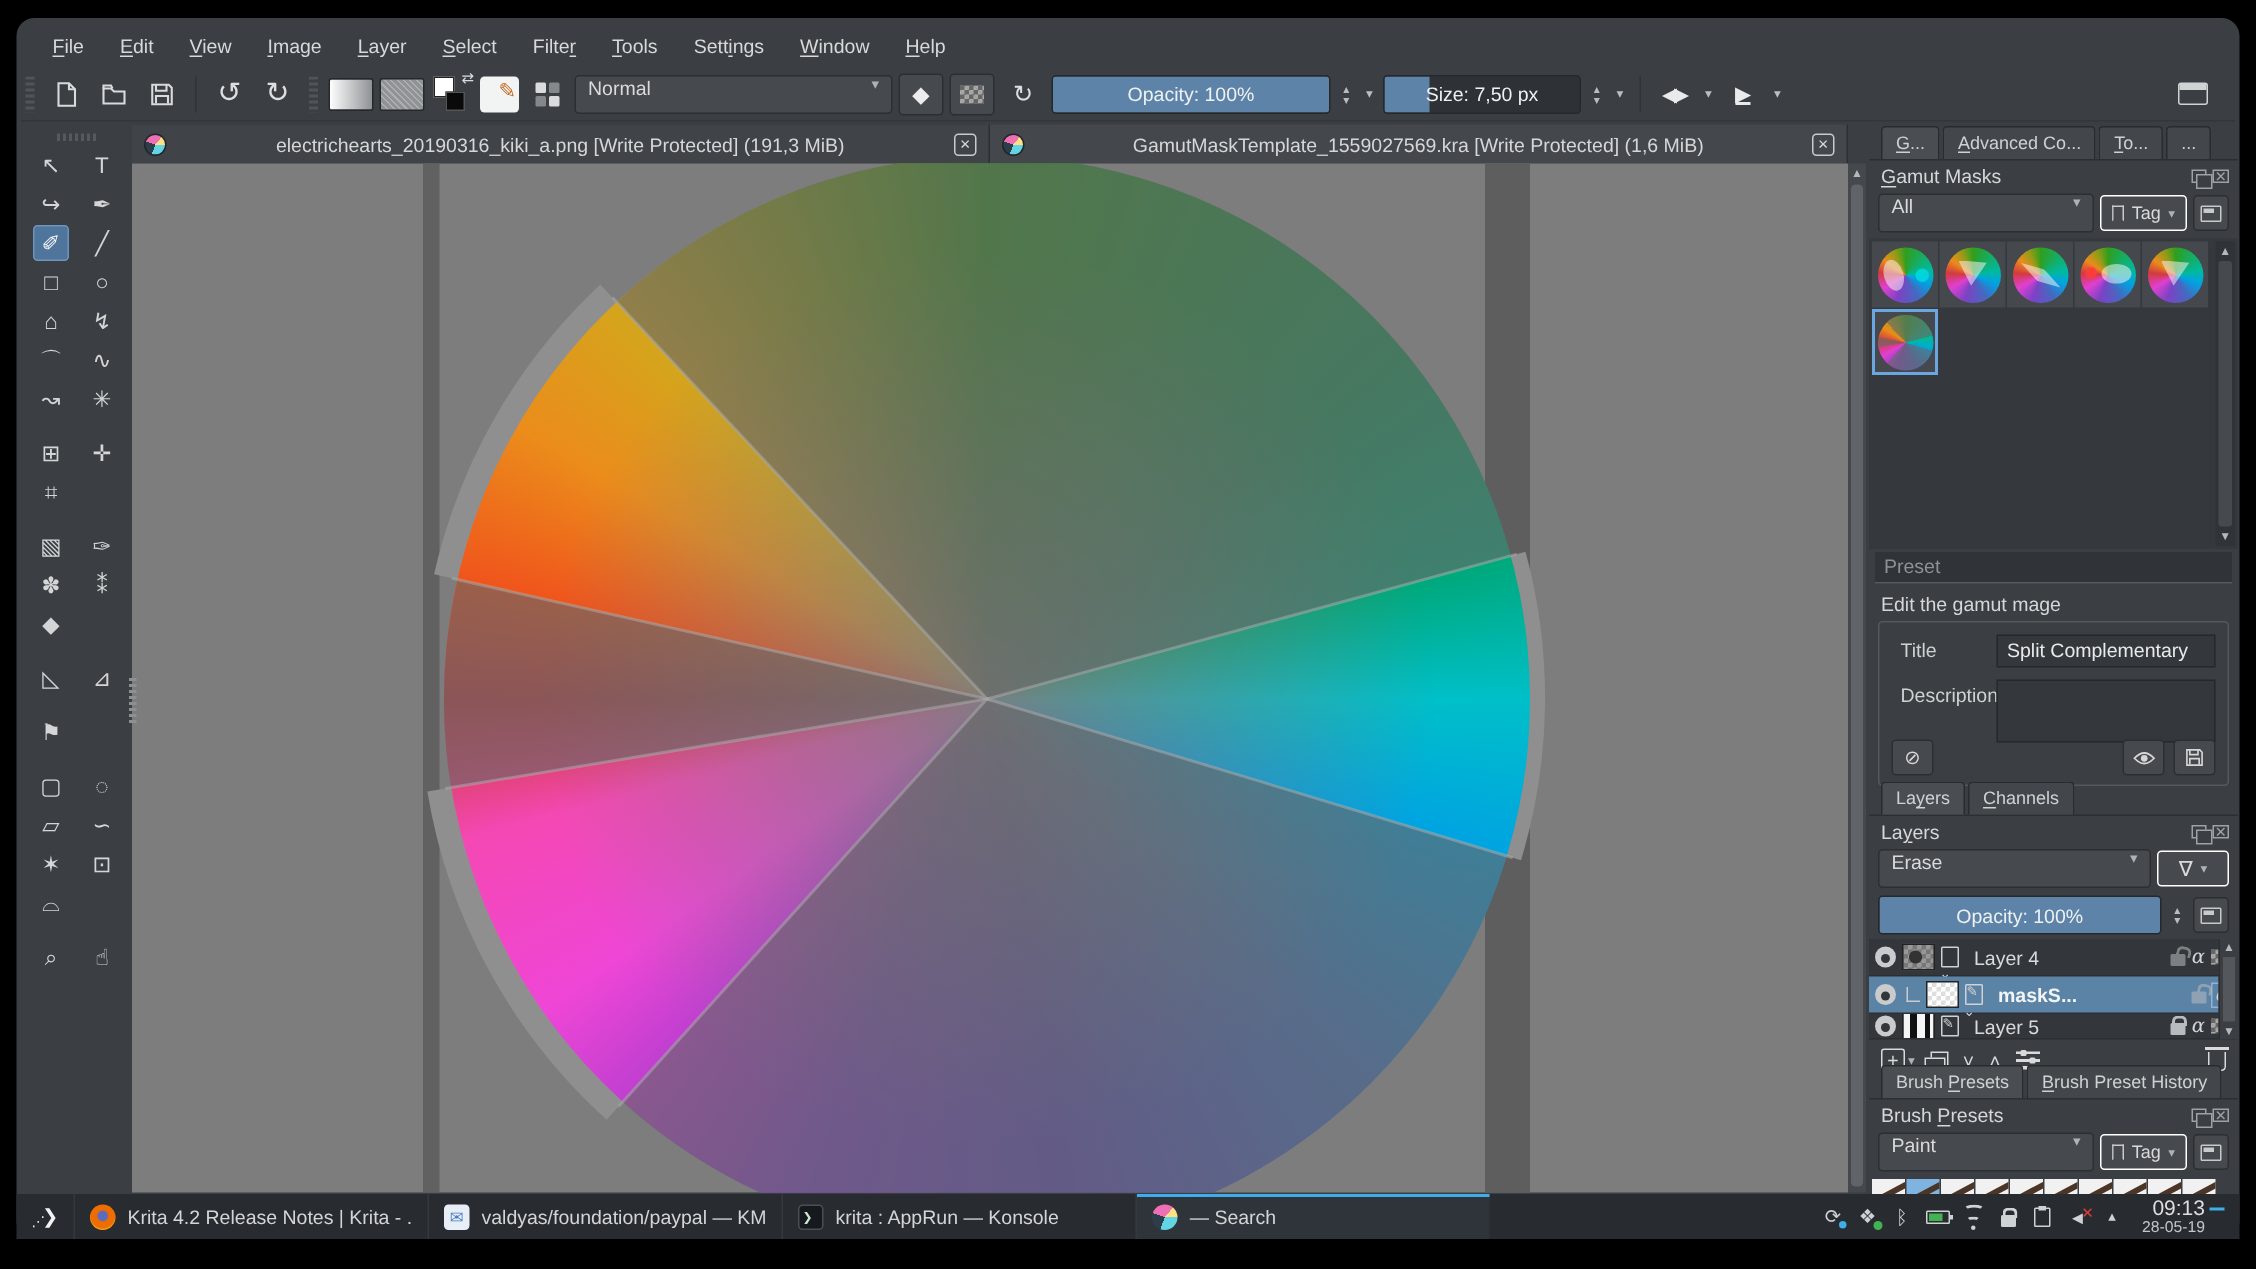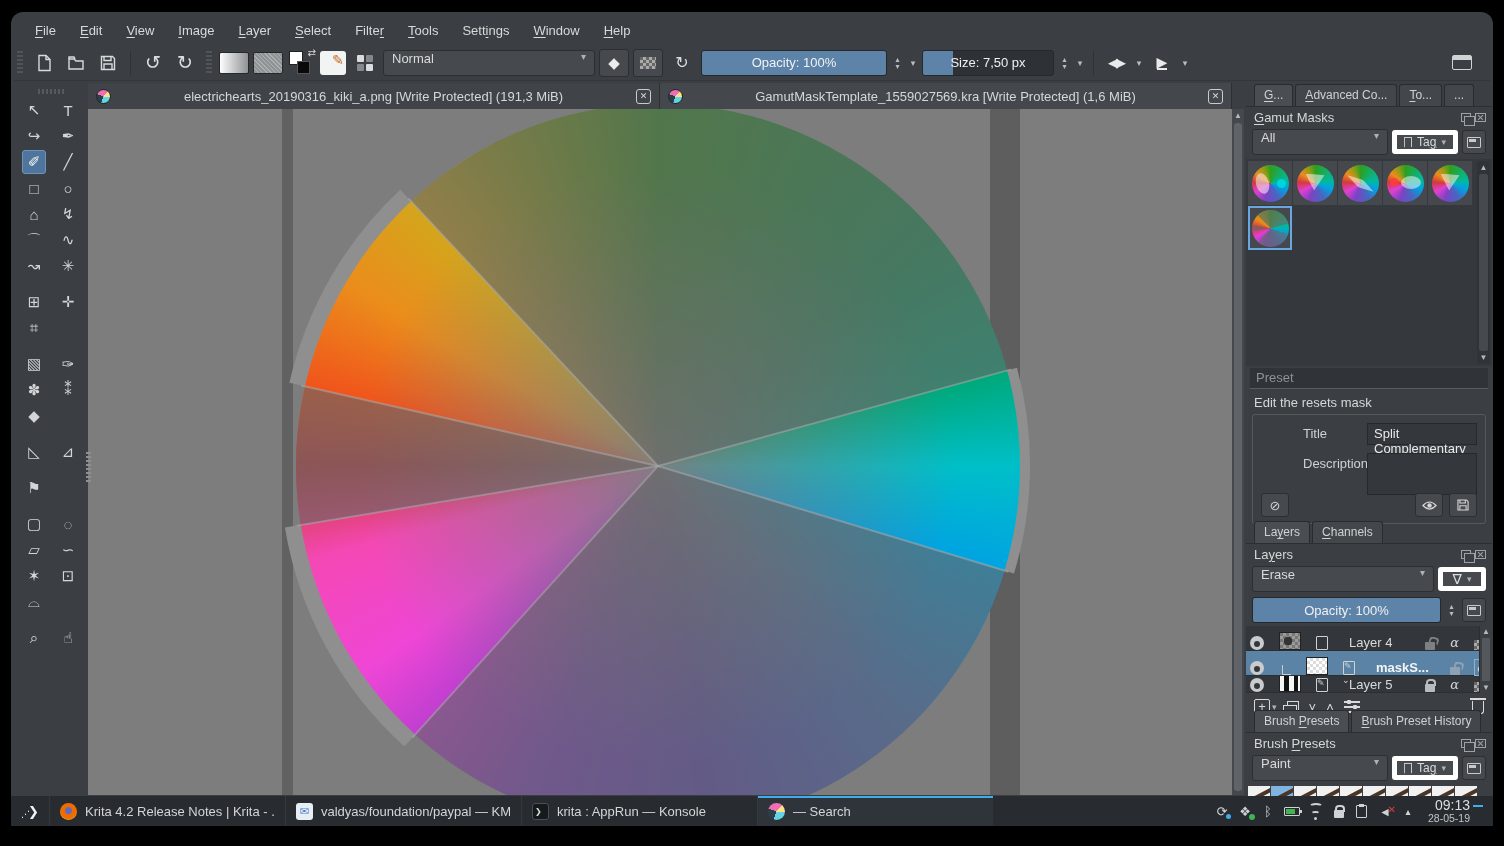--- a/index.html
+++ b/index.html
@@ -107,21 +107,21 @@
   .dt-icons { margin-left:auto; display:flex; gap:4px; }
   .ic-float { width:10px; height:9px; border:1px solid #9ea2a5; position:relative; }
   .ic-float::after { content:""; position:absolute; left:2px; top:2px; width:9px; height:8px;
     border:1px solid #9ea2a5; background:#3b3f43; }
   .ic-closebox { width:11px; height:9px; border:1px solid #9ea2a5; position:relative; }
   .ic-closebox::before, .ic-closebox::after { content:""; position:absolute; left:1px; right:1px; top:3px;
     height:1px; background:#9ea2a5; }
   .ic-closebox::before { transform:rotate(45deg); }
   .ic-closebox::after { transform:rotate(-45deg); }
   .filter-row { display:flex; align-items:center; gap:4px; padding:2px 6px 3px 6px; }
-  .tag-btn { height:24px; background:#46494d; border:5px solid #ffffff; border-radius:3px;
+  .tag-btn { height:24px; background:#46494d; border:1px solid #ffffff; border-radius:3px;
     display:flex; align-items:center; gap:5px; padding:0 7px; color:#d8dadb; font-size:12px; }
   .tag-btn u { text-decoration:underline; }
   .bm-icon { width:8px; height:11px; border:1px solid #c7cacb; border-bottom:none;
     clip-path:polygon(0 0,100% 0,100% 100%,50% 75%,0 100%); background:transparent; }
   .disp-btn { width:24px; height:24px; background:#46494d; border:1px solid #2c2f32; border-radius:3px;
     display:flex; align-items:center; justify-content:center; }
   .disp-ic { width:14px; height:11px; border:1px solid #c7cacb; border-radius:1px; position:relative; }
   .disp-ic::after { content:""; position:absolute; left:1px; top:1px; width:7px; height:3px; background:#c7cacb; }
 
   #resource-area { position:relative; margin-top:1px; height:207px; background:#35393d; }
@@ -138,32 +138,32 @@
       rgba(105,105,105,.62) 317deg 360deg); }
   .res-scroll { position:absolute; right:2px; top:2px; bottom:2px; width:13px; background:#303438; }
   .res-scroll .a { position:absolute; left:0; right:0; text-align:center; color:#b5b9bc; font-size:8px; }
   .res-scroll .thumb { position:absolute; left:2px; right:2px; top:13px; bottom:13px; background:#46494d; border-radius:2px; }
 
   #search-box { margin:2px 4px 0 4px; height:21px; background:#303337; border-bottom:1px solid #585c60;
     color:#8d9296; font-size:13px; padding:2px 6px; }
   #edit-label { padding:6px 8px 2px 8px; color:#d5d7d8; font-size:13px; }
   #edit-box { margin:2px 6px; border:1px solid #55595c; border-radius:3px; padding:8px 8px 8px 14px; position:relative; height:110px; }
   .field-row { display:flex; margin-bottom:8px; }
-  .field-row .flabel { width:64px; color:#cfd2d3; font-size:13px; padding-top:3px;margin-left:36px; }
+  .field-row .flabel { width:64px; color:#cfd2d3; font-size:13px; padding-top:3px; }
   .finput { flex:1; background:#34383c; border:1px solid #26292c; color:#e8eaeb; font-size:13px; padding:2px 6px; height:22px; }
   .ftextarea { flex:1; background:#34383c; border:1px solid #26292c; height:42px; }
   .edit-btns { display:flex; position:absolute; left:8px; right:8px; bottom:6px; }
   .sq-btn { width:28px; height:24px; background:#46494d; border:1px solid #2c2f32; border-radius:3px;
     display:flex; align-items:center; justify-content:center; color:#d4d6d7; font-size:13px; }
   .edit-btns .right { margin-left:auto; display:flex; gap:6px; }
   .eye-svg { width:15px; height:11px; }
 
   #layers-section { position:absolute; top:437px; left:0; width:246px; }
   #layer-list { position:relative; background:#33373b; }
-  .layer-row { height:25px; display:flex; align-items:flex-end; gap:15px; padding:0 4px; border-bottom:1px solid #2c2f32; position:relative; }
+  .layer-row { height:25px; display:flex; align-items:center; gap:4px; padding:0 4px; border-bottom:1px solid #2c2f32; position:relative; }
   .layer-row.selected { background:#5b83a6; }
   .layer-row .name { flex:1; color:#d8dadb; font-size:13px; padding-left:6px; white-space:nowrap; overflow:hidden; }
   .layer-row.selected .name { color:#f2f5f7; font-weight:bold; }
   .eye { width:14px; height:14px; border-radius:50%; background:#c9cbcd; position:relative; flex:none; }
   .eye::after { content:""; position:absolute; left:4px; top:5px; width:6px; height:6px; border-radius:50%; background:#33373b; }
   .lthumb { width:22px; height:18px; flex:none; border:1px solid #222;
     background-image:linear-gradient(45deg,#b8b8b8 25%,transparent 25%,transparent 75%,#b8b8b8 75%),
       linear-gradient(45deg,#b8b8b8 25%,#8f8f8f 25%,#8f8f8f 75%,#b8b8b8 75%); background-size:6px 6px; background-position:0 0,3px 3px; }
   .lthumb.dark { background-color:#777;
     background-image:radial-gradient(circle at 40% 50%, #333 0 28%, transparent 32%),
@@ -513,21 +513,21 @@
           </span>
         </span>
       </div>
     <div class="res-scroll">
       <span class="a" style="top:2px">▲</span>
       <span class="thumb"></span>
       <span class="a" style="bottom:2px">▼</span>
     </div>
   </div>
   <div id="search-box">Preset</div>
-  <div id="edit-label">Edit the resets mask</div>
+  <div id="edit-label">Edit the gamut mage</div>
   <div id="edit-box">
     <div class="field-row">
       <span class="flabel">Title</span>
       <span class="finput">Split Complementary</span>
     </div>
     <div class="field-row">
       <span class="flabel">Description</span>
       <span class="ftextarea"></span>
     </div>
     <div class="edit-btns">

